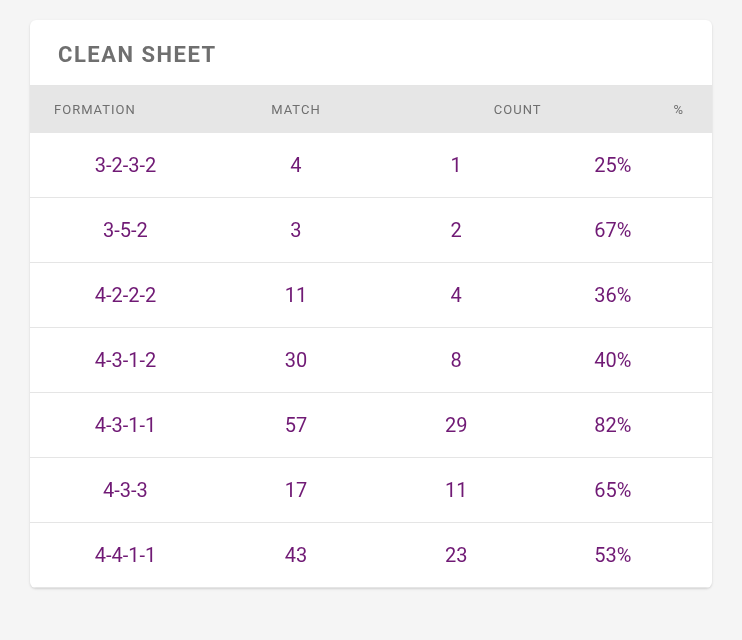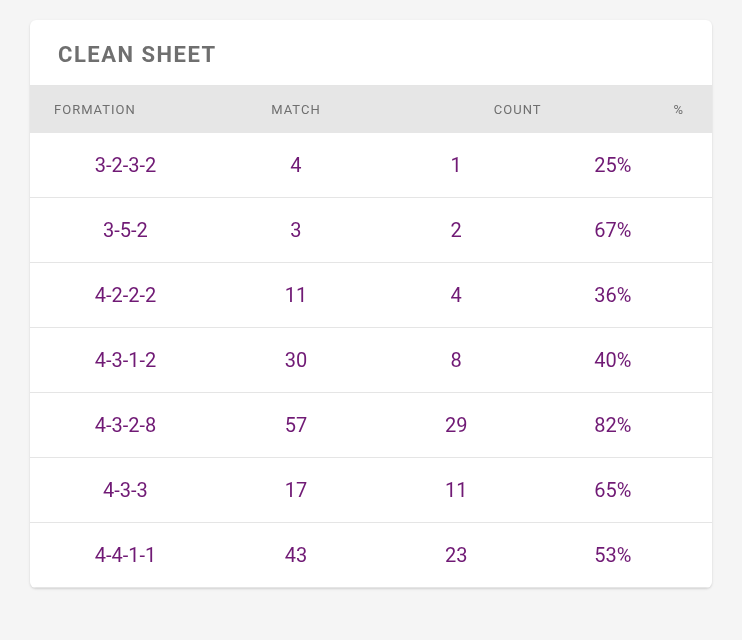--- a/index.html
+++ b/index.html
@@ -106,21 +106,21 @@
           <td>4</td>
           <td>36%</td>
         </tr>
         <tr>
           <td>4-3-1-2</td>
           <td>30</td>
           <td>8</td>
           <td>40%</td>
         </tr>
         <tr>
-          <td>4-3-2-8</td>
+          <td>4-3-1-1</td>
           <td>57</td>
           <td>29</td>
           <td>82%</td>
         </tr>
         <tr>
           <td>4-3-3</td>
           <td>17</td>
           <td>11</td>
           <td>65%</td>
         </tr>

